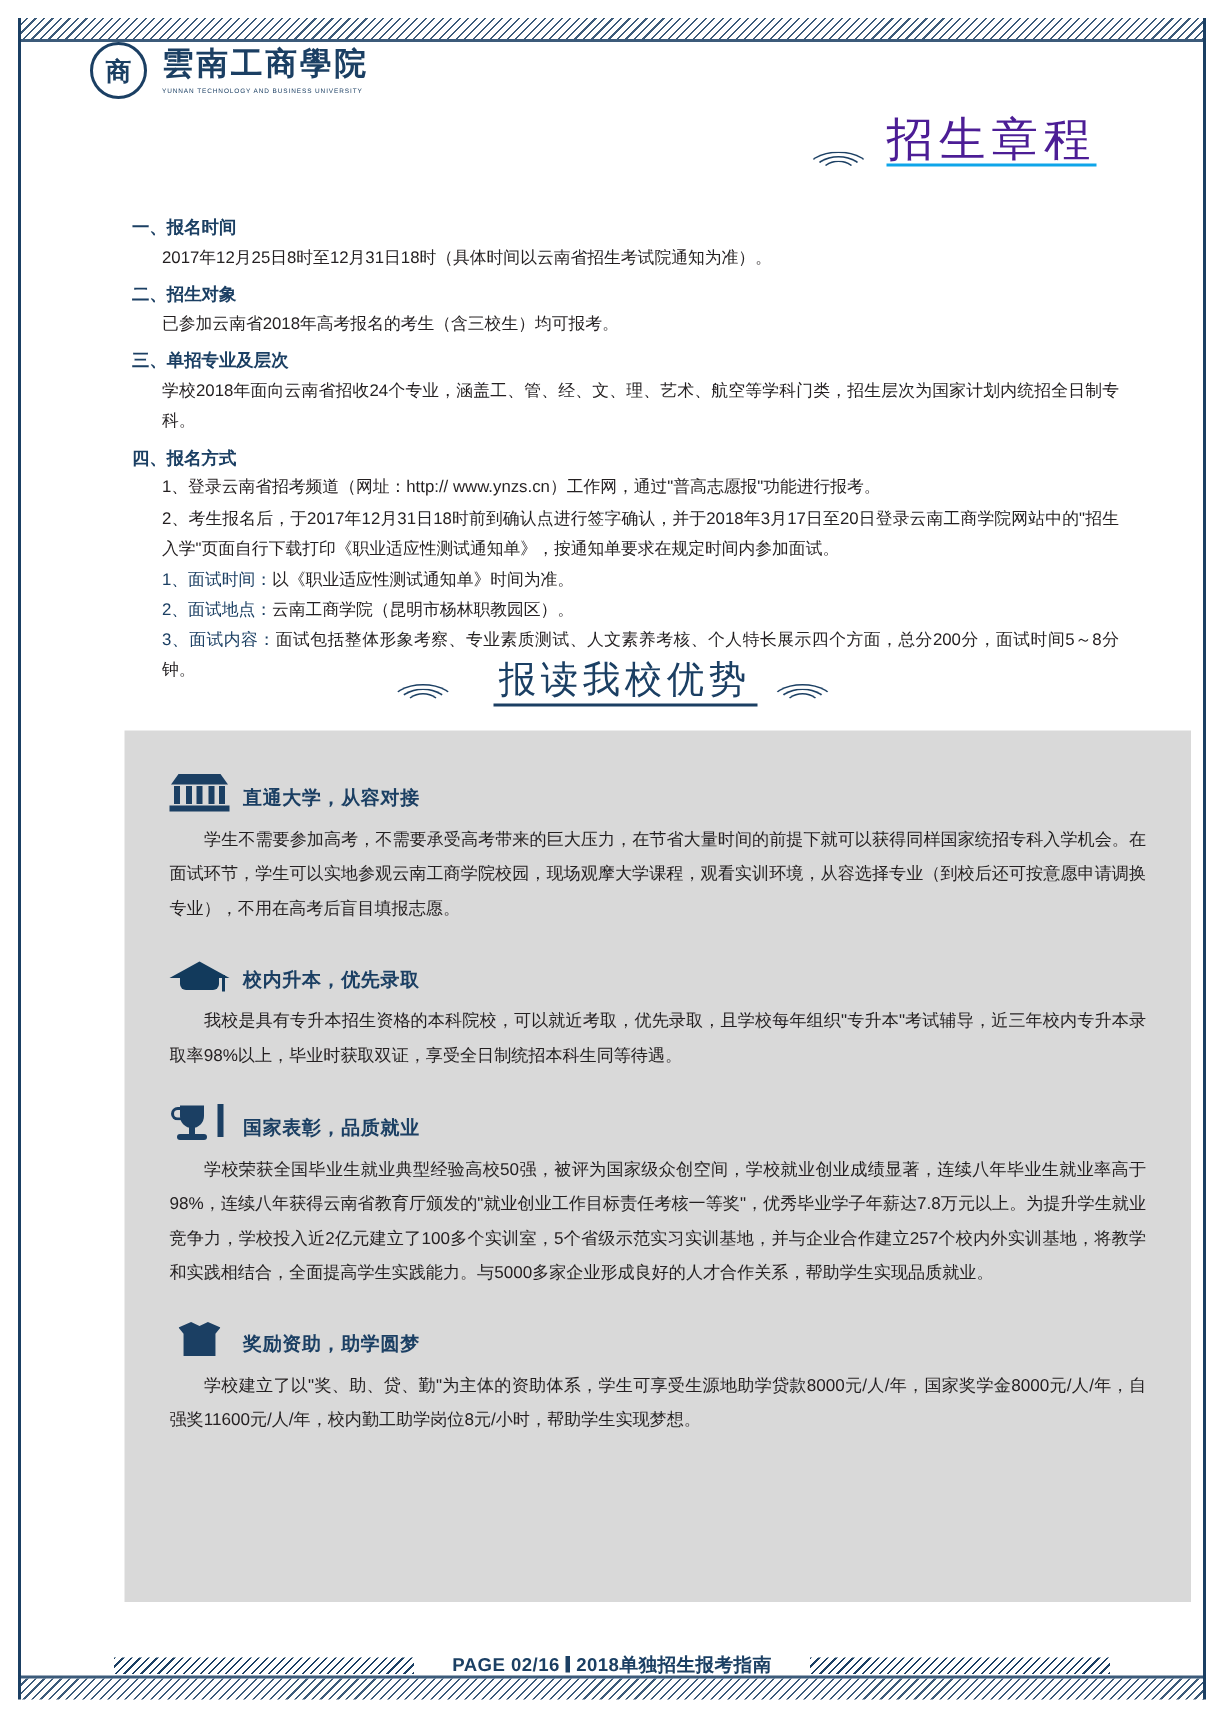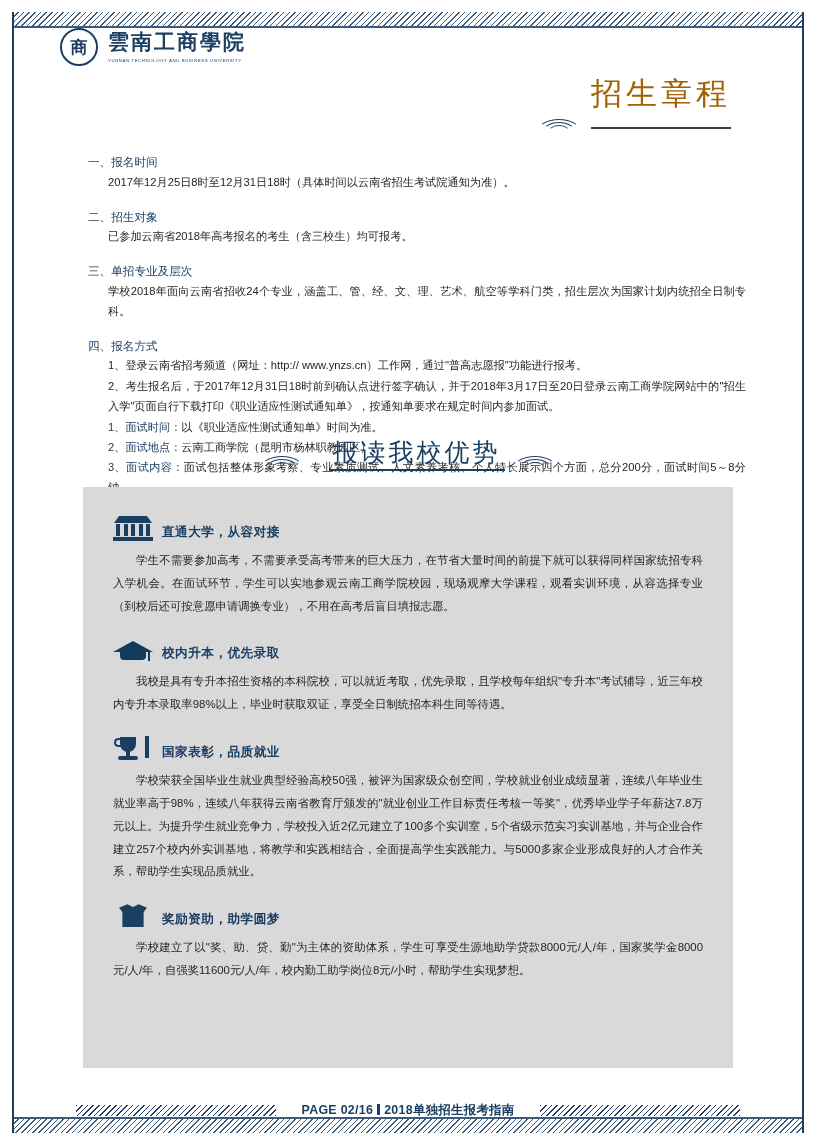--- a/index.html
+++ b/index.html
@@ -79,23 +79,23 @@
   
   .title-main {
     position: absolute;
     right: 85px; top: 78px;
     display: flex; align-items: flex-end; gap: 8px;
   }
   .title-main .tt {
     font-family: "DejaVu Serif", serif;
     font-size: 31px;
     letter-spacing: 4px;
-    color: #a16207;
-    border-bottom: 2px solid #404040;
-    padding-bottom: 18px;
+    color: #4c1d95;
+    border-bottom: 2px solid #0ea5e9;
+    padding-bottom: 0;
     line-height: 1;
   }
   .wave {
     display: inline-block;
     width: 46px; height: 20px;
     position: relative;
     overflow: hidden;
     flex: 0 0 auto;
   }
   .wave i {
@@ -130,24 +130,24 @@
   
   .article {
     position: absolute;
     left: 88px; top: 138px;
     width: 658px;
     font-size: 11.2px;
     line-height: 1.78;
     color: #231f20;
   }
   .h-item {
-    font-weight: normal;
+    font-weight: bold;
     color: #1b3f63;
     font-size: 11.6px;
-    margin-top: 14px;
+    margin-top: 4px;
   }
   .p-item {
     margin: 0 0 1px 0;
     text-align: justify;
     padding-left: 20px;
   }
   .sub-item {
     padding-left: 20px;
     text-align: justify;
   }
@@ -156,21 +156,21 @@
     padding-left: 20px;
     font-weight: bold;
     color: #1b3f63;
   }
   .blk { margin-bottom: 1px; }
 
   
   .panel {
     position: absolute;
     left: 83px; top: 487px;
-    width: 650px;
+    width: 711px;
     height: 581px;
     background: #d9d9d9;
     padding: 26px 30px 10px 30px;
   }
   .adv { margin-bottom: 17px; }
   .adv-head {
     display: flex; align-items: flex-end; gap: 9px;
     margin-bottom: 6px;
   }
   .adv-title {

